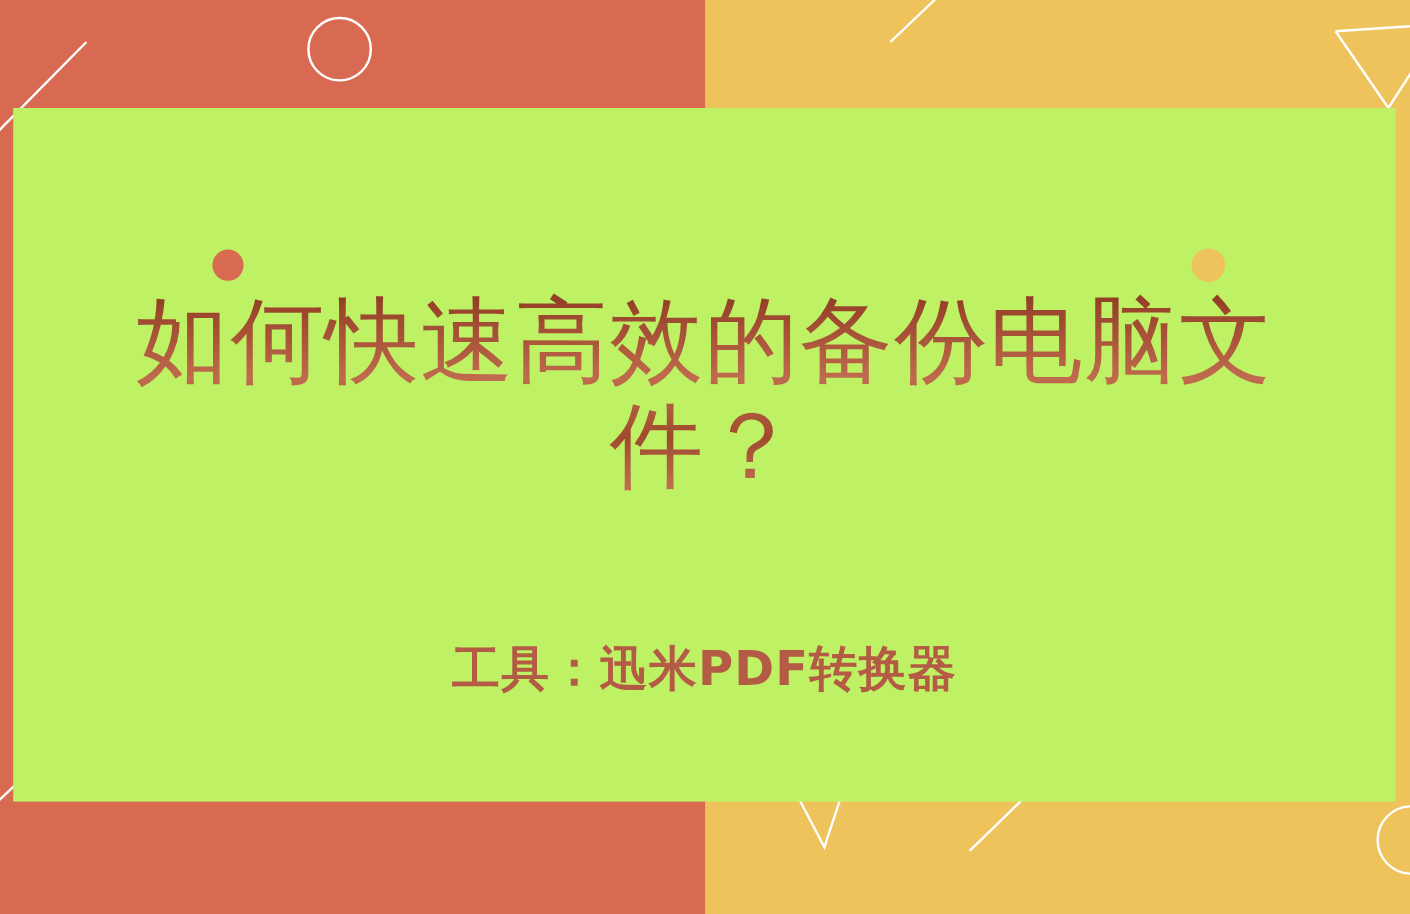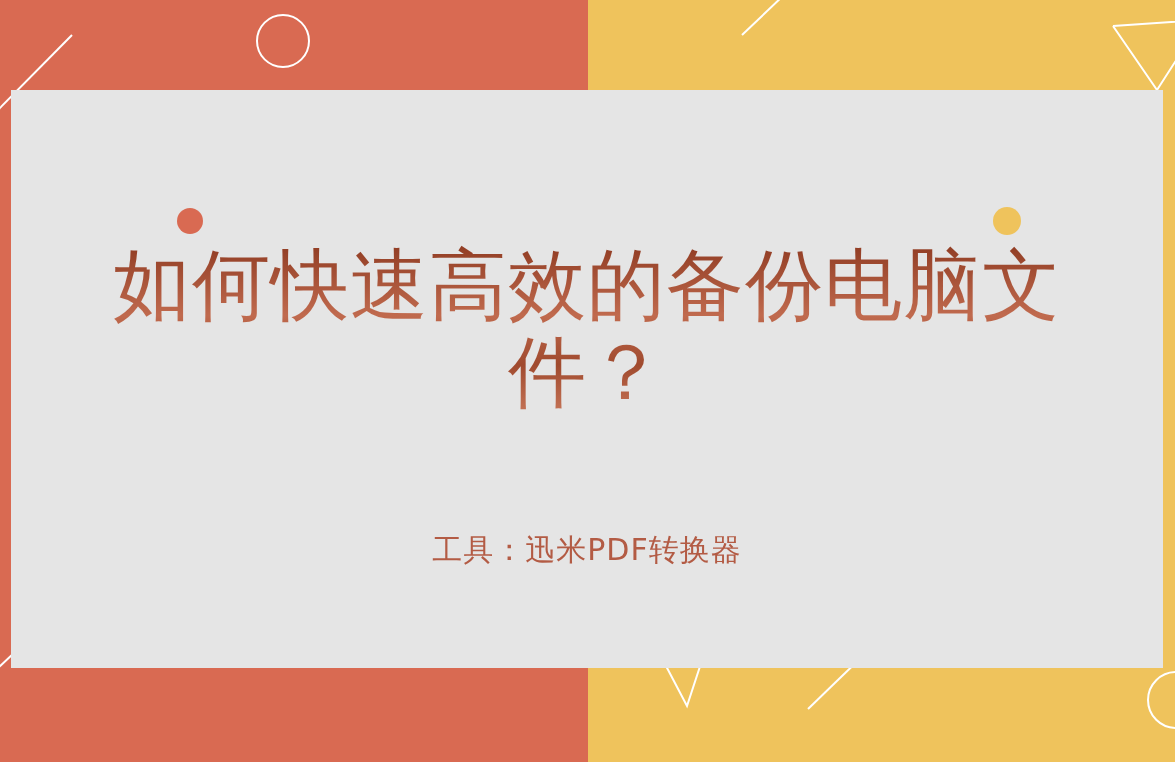--- a/index.html
+++ b/index.html
@@ -49,21 +49,21 @@
     pointer-events: none;
   }
 
   
   .card {
     position: absolute;
     left: 11px;
     top: 90px;
     width: 1152px;
     height: 578px;
-    background: #e5e5e5;
+    background: #bef264;
   }
 
   
   .dot {
     position: absolute;
     border-radius: 50%;
   }
   .dot-red {
     left: 166px;
     top: 118px;
@@ -107,22 +107,22 @@
   .subtitle-block {
     position: absolute;
     left: 0;
     top: 440px;
     width: 1152px;
     text-align: center;
   }
   .subtitle {
     margin: 0;
     font-family: "DejaVu Sans", "Liberation Sans", sans-serif;
-    font-size: 30px;
-    font-weight: 400;
+    font-size: 40px;
+    font-weight: 700;
     letter-spacing: 1px;
     color: #B35B44;
     white-space: pre;
   }
 </style>
 </head>
 <body>
 
 <div id="slide">
 

